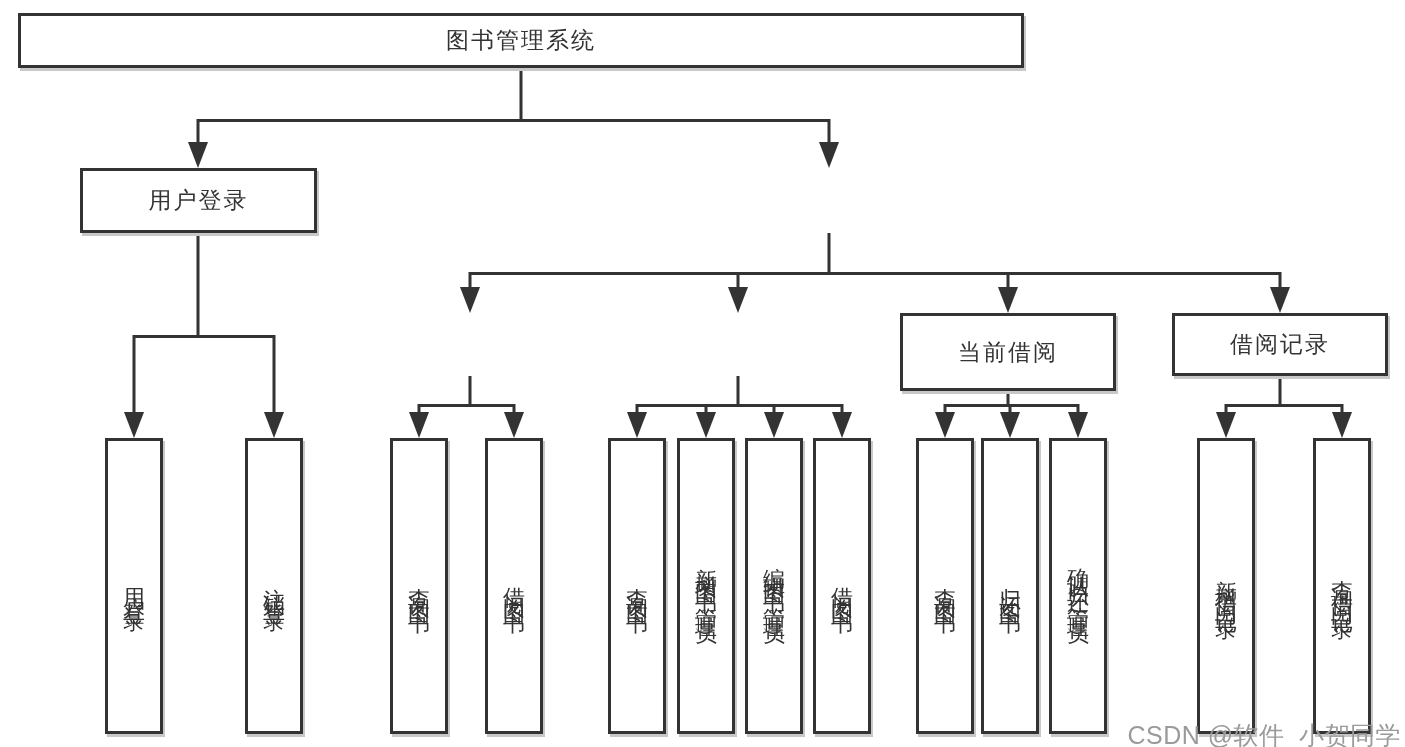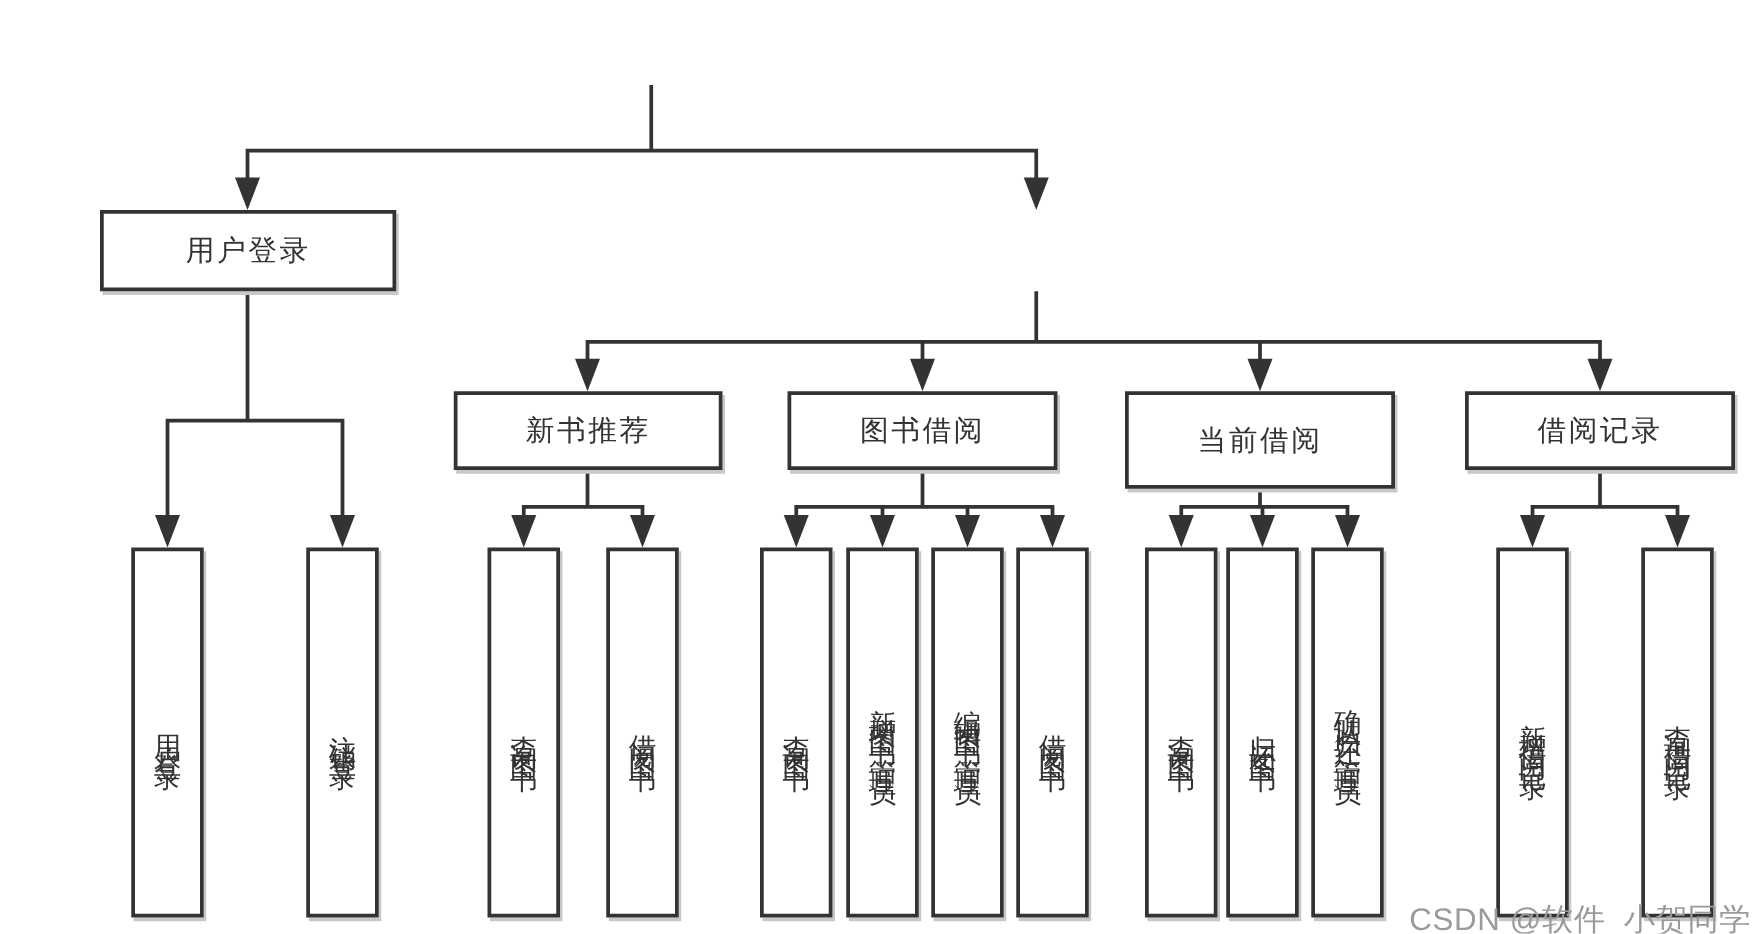--- a/index.html
+++ b/index.html
@@ -54,25 +54,24 @@
       <polygon points="774,438 764,412 784,412"></polygon>
       <polygon points="842,438 832,412 852,412"></polygon>
       <polygon points="945,438 935,412 955,412"></polygon>
       <polygon points="1010,438 1000,412 1020,412"></polygon>
       <polygon points="1078,438 1068,412 1088,412"></polygon>
       <polygon points="1226,438 1216,412 1236,412"></polygon>
       <polygon points="1342,438 1332,412 1352,412"></polygon>
     </g>
   </svg>
 
+  <div class="node h-node" style="left:18px;top:13px;width:1006px;height:55px;">图书管理系统</div>
 
   <div class="node h-node" style="left:80px;top:168px;width:237px;height:65px;">用户登录</div>
 
-  <div class="node h-node" style="left:363px;top:313px;width:215px;height:63px;">新书推荐</div>
-  <div class="node h-node" style="left:630px;top:313px;width:216px;height:63px;">图书借阅</div>
   <div class="node h-node" style="left:900px;top:313px;width:216px;height:78px;">当前借阅</div>
   <div class="node h-node" style="left:1172px;top:313px;width:216px;height:63px;">借阅记录</div>
 
   <div class="node v-node" style="left:105px;top:438px;width:58px;height:296px;">用户登录</div>
   <div class="node v-node" style="left:245px;top:438px;width:58px;height:296px;">注销登录</div>
 
   <div class="node v-node" style="left:390px;top:438px;width:58px;height:296px;">查询图书</div>
   <div class="node v-node" style="left:485px;top:438px;width:58px;height:296px;">借阅图书</div>
 
   <div class="node v-node" style="left:608px;top:438px;width:58px;height:296px;">查询图书</div>

